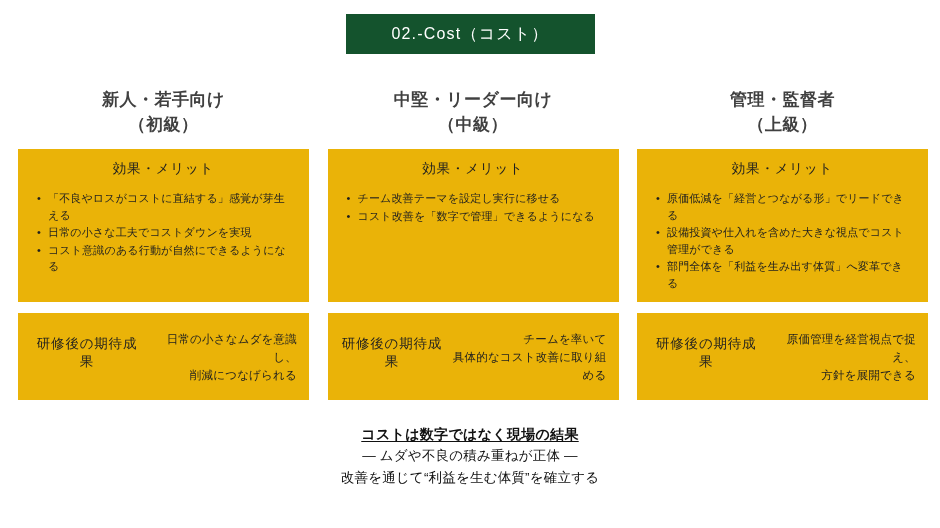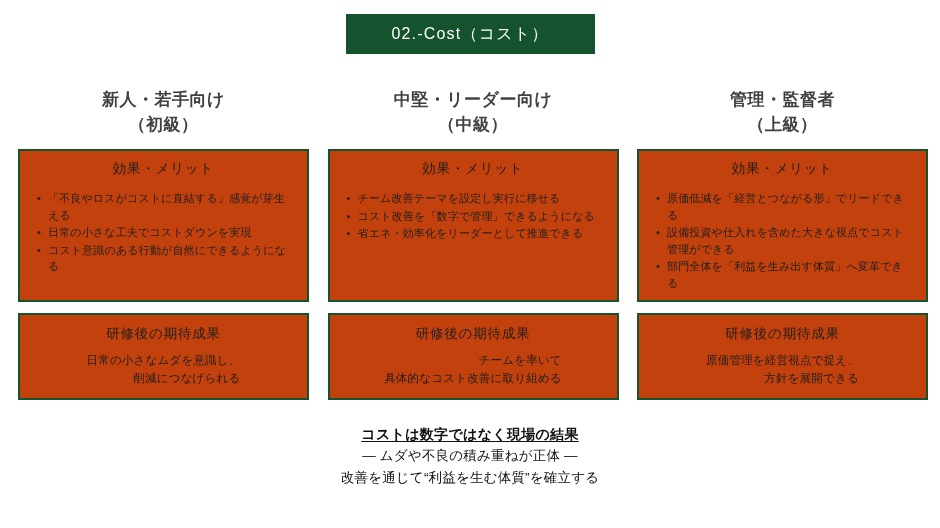--- a/index.html
+++ b/index.html
@@ -61,34 +61,34 @@
     line-height: 1.45;
     letter-spacing: 0.5px;
     margin: 0 0 12px 0;
   }
   .col-heading .sub {
     display: block;
   }
 
   
   .card {
-    border: 2px solid #14532d;
-    background: #c2410c;
+    border: 2px solid #eab308;
+    background: #eab308;
     box-sizing: border-box;
   }
   .card-merit {
     height: 153px;
     padding: 9px 10px 6px 10px;
   }
   .card-outcome {
     height: 87px;
     margin-top: 11px;
     padding: 10px 10px 8px 10px;
     display: flex;
-    flex-direction: column;
+    flex-direction: row;
     align-items: center;
   }
   .card-title {
     text-align: center;
     font-size: 13.5px;
     color: #1f1f1f;
     letter-spacing: 0.8px;
     margin-bottom: 12px;
   }
   .card-outcome .card-title {
@@ -189,21 +189,20 @@
     <div class="col-heading">
       <span>中堅・リーダー向け</span>
       <span class="sub">（中級）</span>
     </div>
 
     <div class="card card-merit">
       <div class="card-title">効果・メリット</div>
       <ul class="bullets">
         <li>チーム改善テーマを設定し実行に移せる</li>
         <li>コスト改善を「数字で管理」できるようになる</li>
-        <li>省エネ・効率化をリーダーとして推進できる</li>
       </ul>
     </div>
 
     <div class="card card-outcome">
       <div class="card-title">研修後の期待成果</div>
       <div class="outcome-text">
         <span>チームを率いて</span>
         <span>具体的なコスト改善に取り組める</span>
       </div>
     </div>

